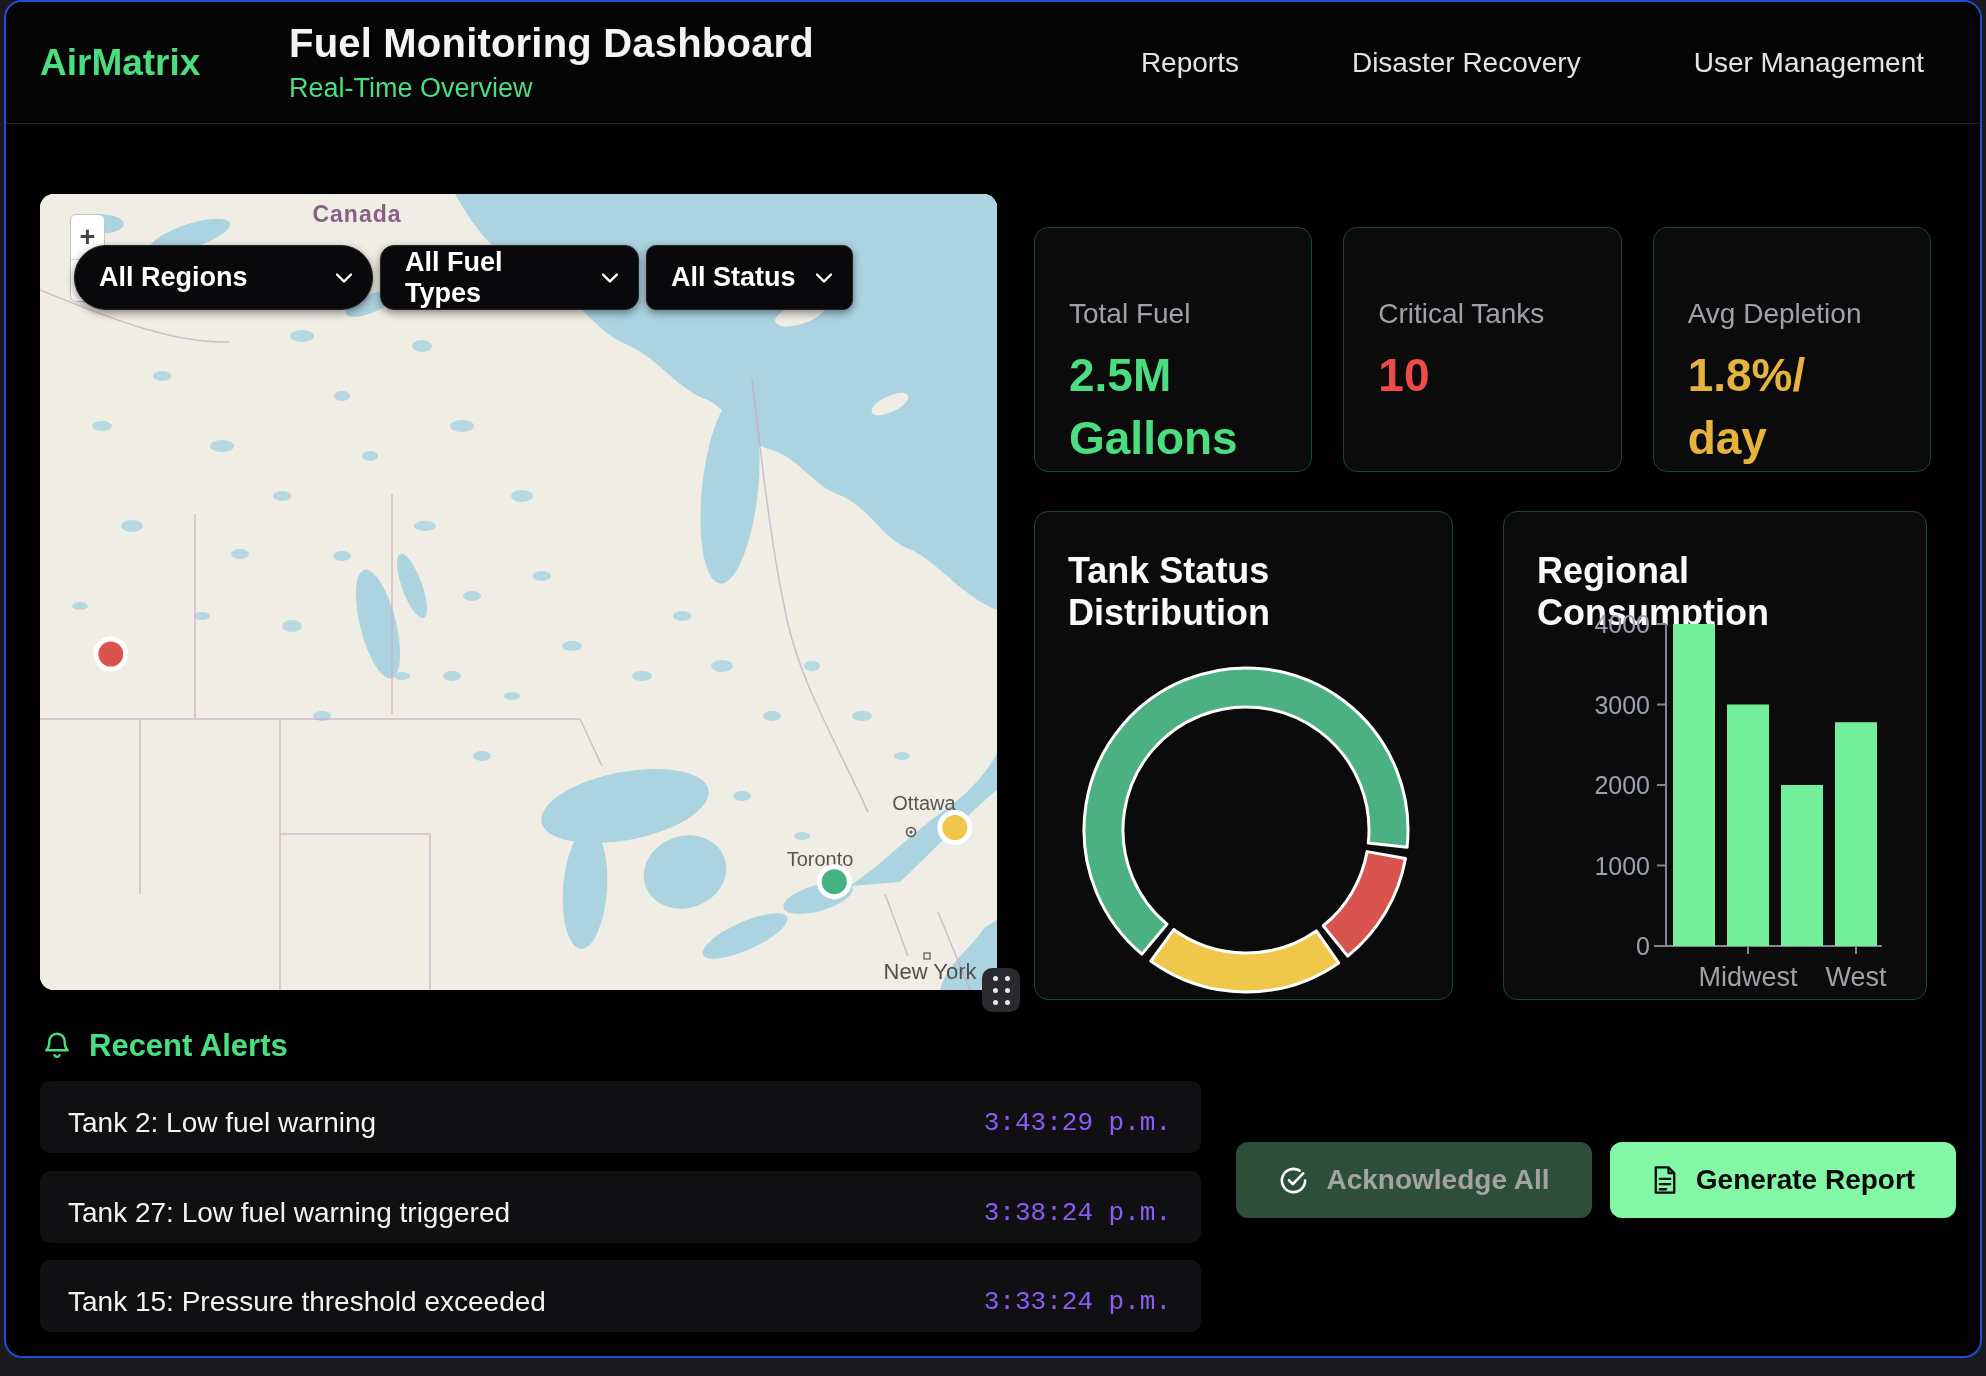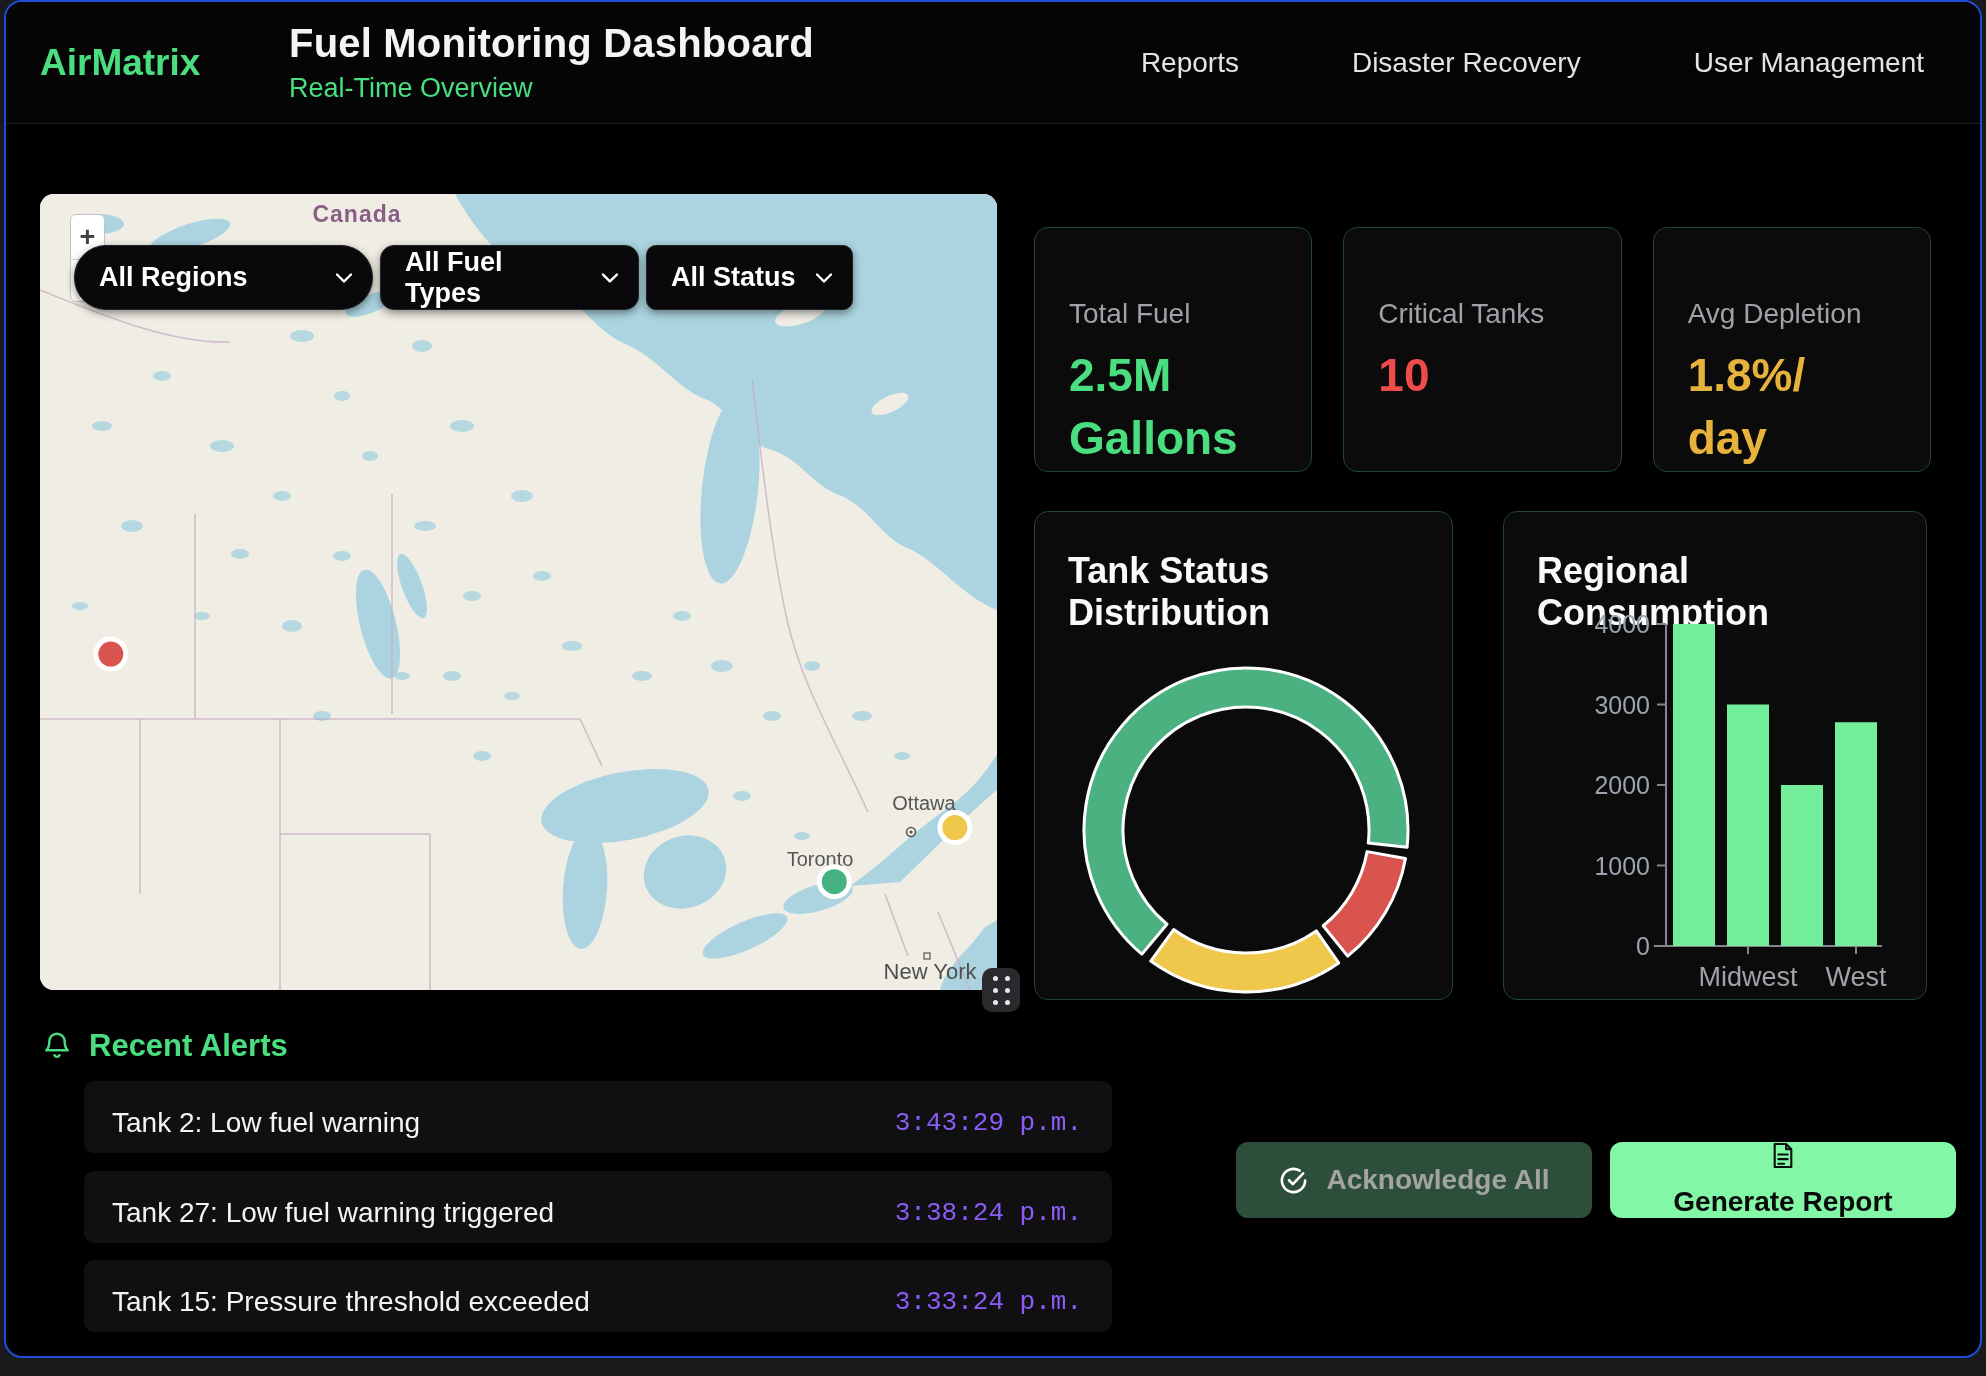--- a/index.html
+++ b/index.html
@@ -47,29 +47,29 @@
   .stat-value { font-size:46px; font-weight:bold; line-height:1.38; margin-top:14px; max-width:185px; }
 
   .donut-card { left:1028px; top:509px; width:419px; height:489px; }
   .bar-card   { left:1497px; top:509px; width:424px; height:489px; }
   .card-title { position:absolute; left:33px; top:38px; font-size:36px; font-weight:bold; color:#fafafa; }
   .chart-svg { position:absolute; left:0; top:0; pointer-events:none; }
 
   
   .alerts-title { position:absolute; left:36px; top:1026px; display:flex; align-items:center; gap:17px; }
   .alerts-title span { font-size:31px; font-weight:bold; color:#4ade80; }
-  .alert-row { position:absolute; left:34px; width:1028px; height:72px; background:#101012; border-radius:10px;
-               display:flex; align-items:center; padding:12px 30px 0 28px; cursor:pointer;margin-left:44px; }
+  .alert-row { position:absolute; left:34px; width:1161px; height:72px; background:#101012; border-radius:10px;
+               display:flex; align-items:center; padding:12px 30px 0 28px; cursor:pointer; }
   .alert-msg { font-size:28px; color:#f4f4f5; }
   .alert-time { margin-left:auto; font-size:26px; color:#8b5cf6;font-family:Liberation Mono, monospace; }
 
   .btn { position:absolute; top:1140px; height:76px; border-radius:12px; display:flex; align-items:center;
          justify-content:center; gap:17px; font-size:28px; font-weight:bold; cursor:pointer; border:none; }
   .btn-ack { left:1230px; width:356px; background:#2d4e3a; color:#a3a3a3; }
-  .btn-gen { left:1604px; width:346px; background:#82f7a6; color:#0a0a0a;flex-direction:column; }
+  .btn-gen { left:1604px; width:346px; background:#82f7a6; color:#0a0a0a; }
 </style>
 </head>
 <body>
 
 <div class="frame">
 
   <header>
     <div class="logo">AirMatrix</div>
     <div class="title-block">
       <h1>Fuel Monitoring Dashboard</h1>

